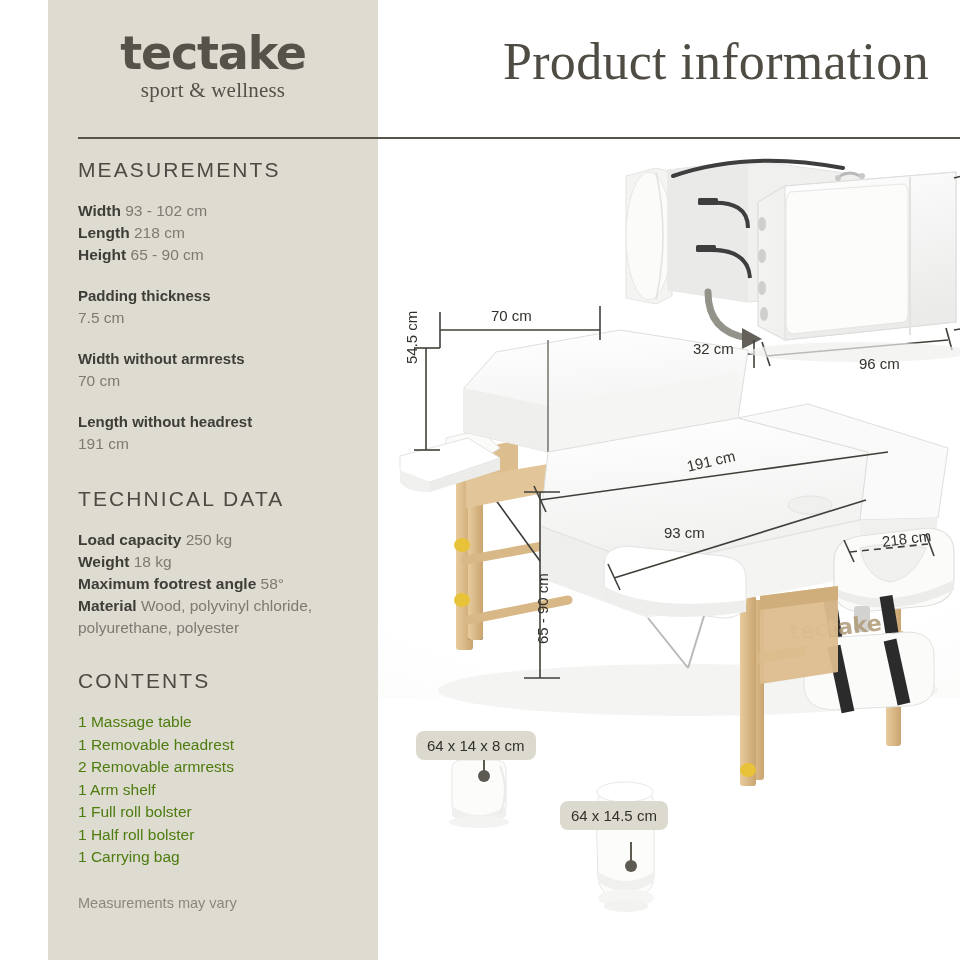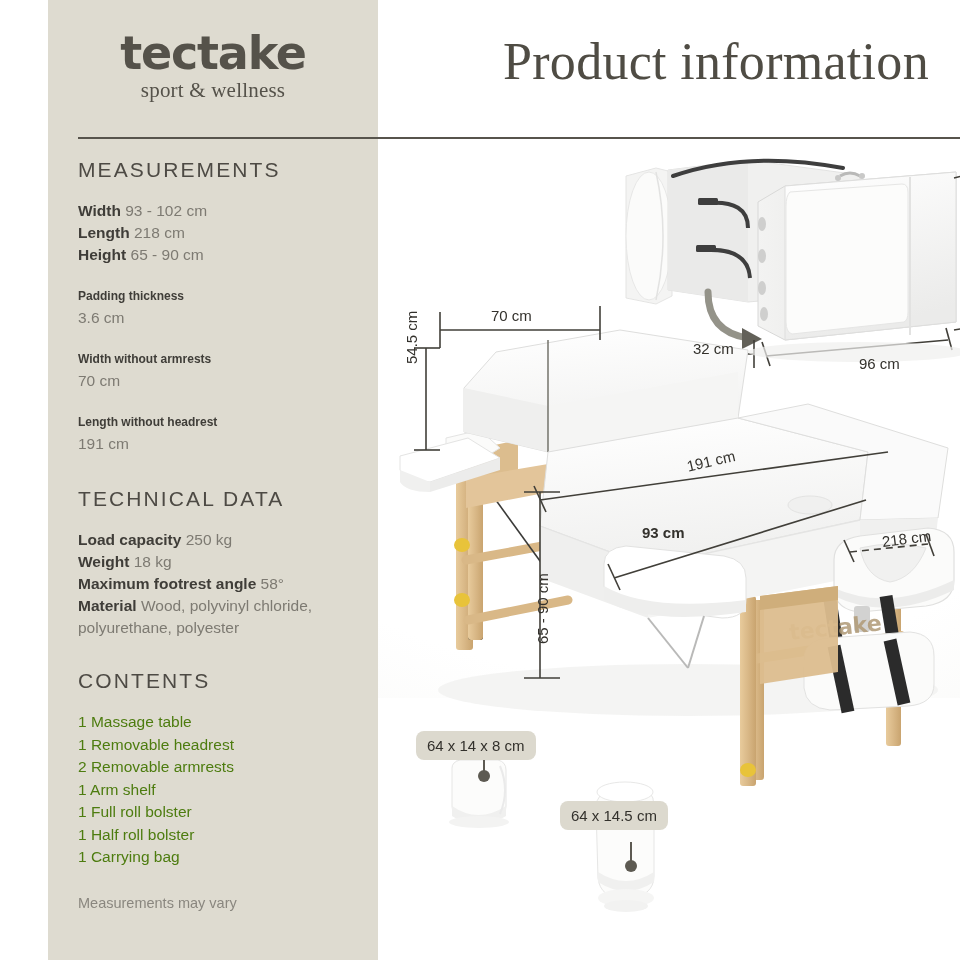--- a/index.html
+++ b/index.html
@@ -41,21 +41,21 @@
 
   .sec-head {
     font-size: 21px; letter-spacing: 2.1px; color: #4d4a44;
     font-weight: 400; text-transform: uppercase;
   }
   .sec-head.tech { margin-top: 0; }
 
   .kv { font-size: 15.5px; color: #7d7a72; line-height: 22px; }
   .kv b { color: #3f3d38; font-weight: 700; }
   .blk { margin-top: 19px; }
-  .blk .lbl { font-size: 12px; font-weight: 700; color: #3f3d38; line-height: 22px; }
+  .blk .lbl { font-size: 15px; font-weight: 700; color: #3f3d38; line-height: 22px; }
   .blk .val { font-size: 15.5px; color: #7d7a72; line-height: 22px; }
 
   .contents-list { font-size: 15.5px; color: #4d7c0f; line-height: 22.5px; }
   .note { font-size: 14.5px; color: #8a877f; }
 
   
   .page-title {
     position: absolute; left: 455px; top: 32px;
     font-family: "Liberation Serif", serif;
     font-size: 52px; font-weight: 400; color: #4f4c44;
@@ -110,21 +110,21 @@
           <span>218 cm</span>
         </div>
         <div class="kv">
           <b>Height</b>
           <span>65 - 90 cm</span>
         </div>
       </div>
 
       <div class="blk">
         <div class="lbl">Padding thickness</div>
-        <div class="val">3.6 cm</div>
+        <div class="val">7.5 cm</div>
       </div>
       <div class="blk">
         <div class="lbl">Width without armrests</div>
         <div class="val">70 cm</div>
       </div>
       <div class="blk">
         <div class="lbl">Length without headrest</div>
         <div class="val">191 cm</div>
       </div>
 
@@ -351,21 +351,21 @@
       <path d="M878 534 L886 556"></path>
     </g>
   </svg>
 
   <div class="dim-label" style="left:443px; top:307px;">70 cm</div>
 
   <div class="dim-label" style="left:355px; top:364px; transform:rotate(-90deg); transform-origin:left top;">54.5 cm</div>
 
   <div class="dim-label" style="left:486px; top:644px; transform:rotate(-90deg); transform-origin:left top;">65 - 90 cm</div>
 
-  <div class="dim-label" style="left:594px; top:524px;font-weight:bold;">93 cm</div>
+  <div class="dim-label" style="left:616px; top:524px;">93 cm</div>
 
   <div class="dim-label" style="left:637px; top:458px; transform:rotate(-13deg); transform-origin:left top;">191 cm</div>
 
   <div class="dim-label" style="left:833px; top:533px; transform:rotate(-7deg); transform-origin:left top;">218 cm</div>
 
   <div class="dim-label" style="left:918px; top:230px; transform:rotate(-90deg); transform-origin:left top;">70 cm</div>
 
   <div class="dim-label" style="left:645px; top:340px;">32 cm</div>
 
   <div class="dim-label" style="left:811px; top:355px;">96 cm</div>

